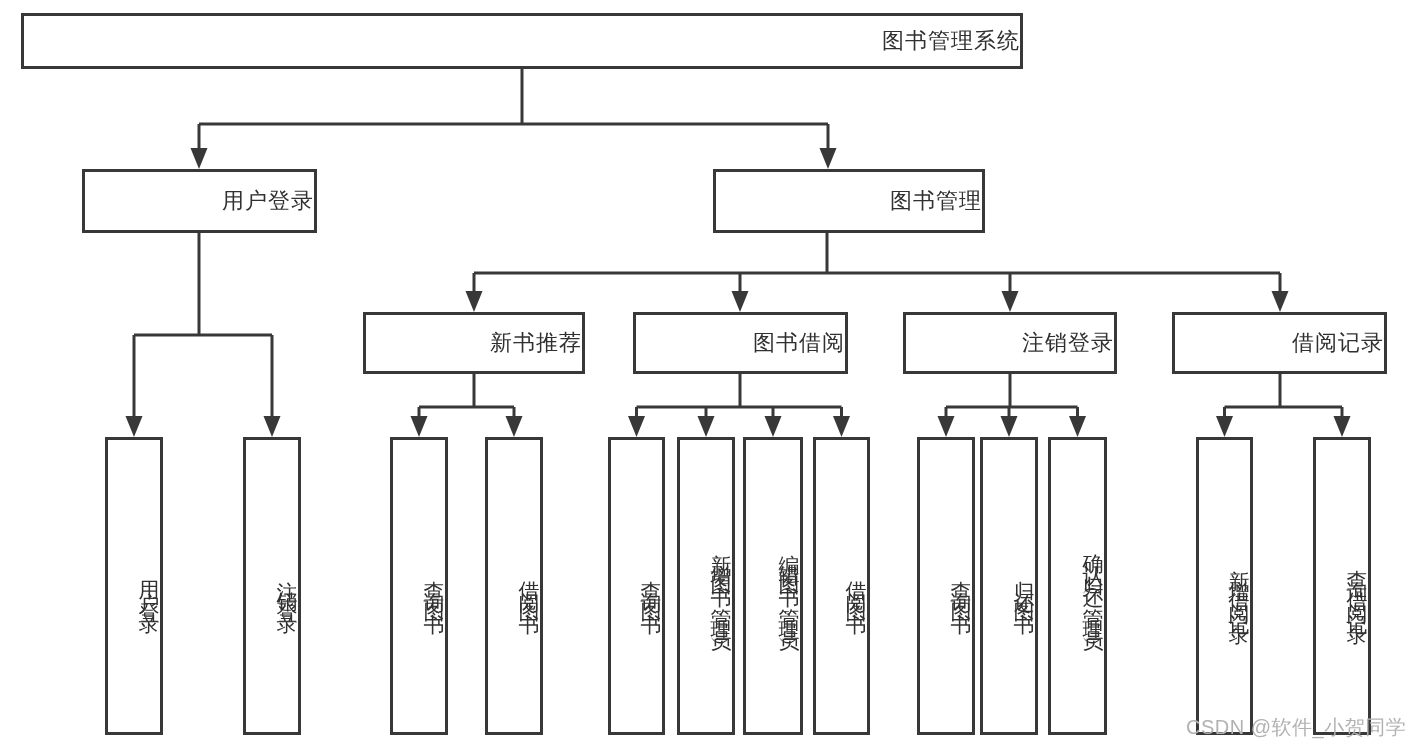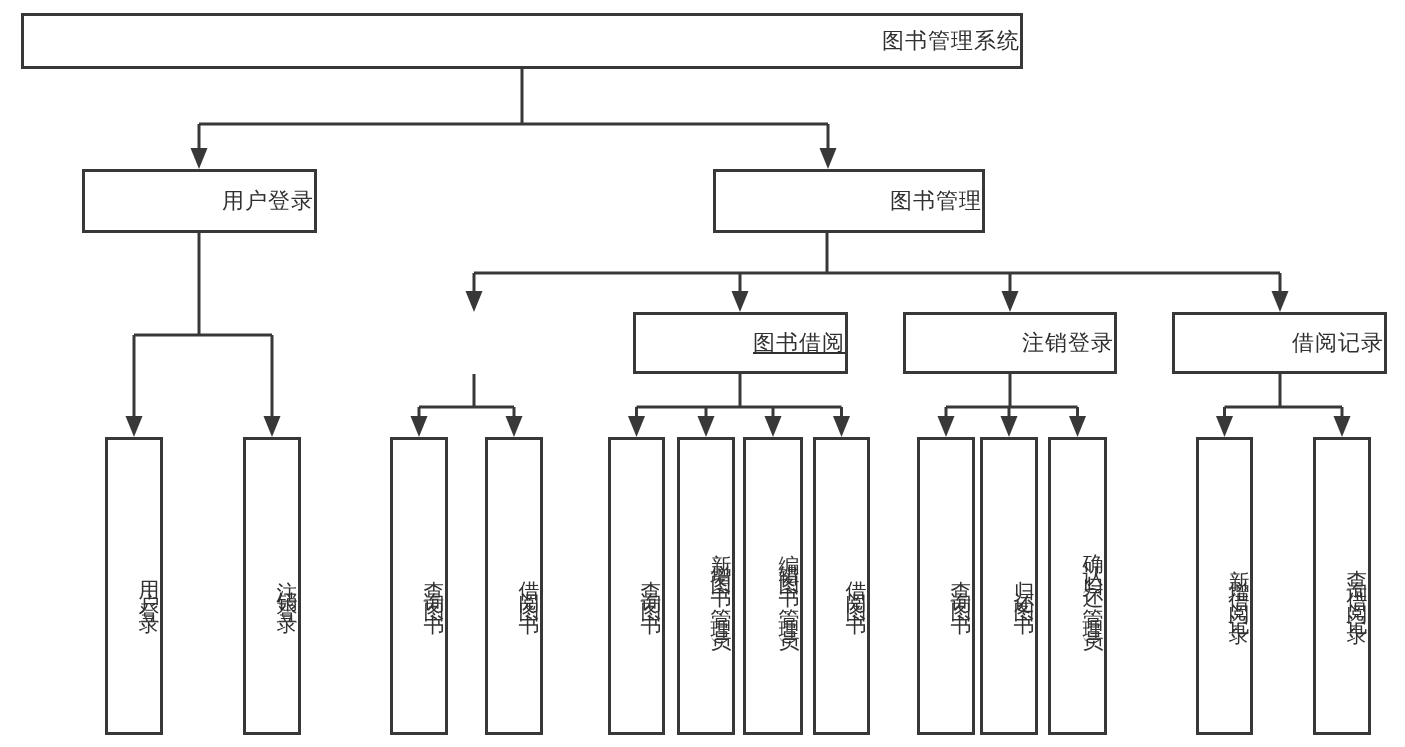--- a/index.html
+++ b/index.html
@@ -27,21 +27,21 @@
     letter-spacing: 1px;
     color: #303030;
     white-space: nowrap;
   }
   .root-node  { left: 21px;  top: 13px;  width: 1002px; height: 56px; }
   .lvl2 { top: 169px; height: 64px; }
   .n-user-login      { left: 82px;  width: 235px; }
   .n-book-management { left: 713px; width: 272px; }
   .lvl3 { top: 312px; height: 62px; }
   .n-new-book   { left: 363px;  width: 222px; }
-  .n-book-borrow{ left: 633px;  width: 215px; text-decoration: underline; }
+  .n-book-borrow{ left: 633px;  width: 215px; }
   .n-cur-borrow { left: 903px;  width: 214px; }
   .n-borrow-rec { left: 1172px; width: 215px; padding-left: 27px; }
   .leaf { top: 437px; height: 298px; }
   .leaf .label {
     writing-mode: vertical-lr;
     text-orientation: mixed;
     font-size: 21px;
     line-height: 1;
     letter-spacing: 11px;
     white-space: nowrap;
@@ -149,20 +149,23 @@
     <span class="label">图书管理系统</span>
   </div>
 
   <div class="box hnode lvl2 n-user-login">
     <span class="label">用户登录</span>
   </div>
   <div class="box hnode lvl2 n-book-management">
     <span class="label">图书管理</span>
   </div>
 
+  <div class="box hnode lvl3 n-new-book">
+    <span class="label">新书推荐</span>
+  </div>
   <div class="box hnode lvl3 n-book-borrow">
     <span class="label">图书借阅</span>
   </div>
   <div class="box hnode lvl3 n-cur-borrow">
     <span class="label">注销登录</span>
   </div>
   <div class="box hnode lvl3 n-borrow-rec">
     <span class="label">借阅记录</span>
   </div>
 
@@ -199,14 +202,15 @@
   <div class="box leaf l11">
     <span class="label">确认归还（管理员）</span>
   </div>
   <div class="box leaf l12">
     <span class="label">新增借阅记录</span>
   </div>
   <div class="box leaf l13">
     <span class="label">查询借阅记录</span>
   </div>
 
+  <div class="watermark">CSDN @软件_小贺同学</div>
 
 </div>
 
 </body></html>

